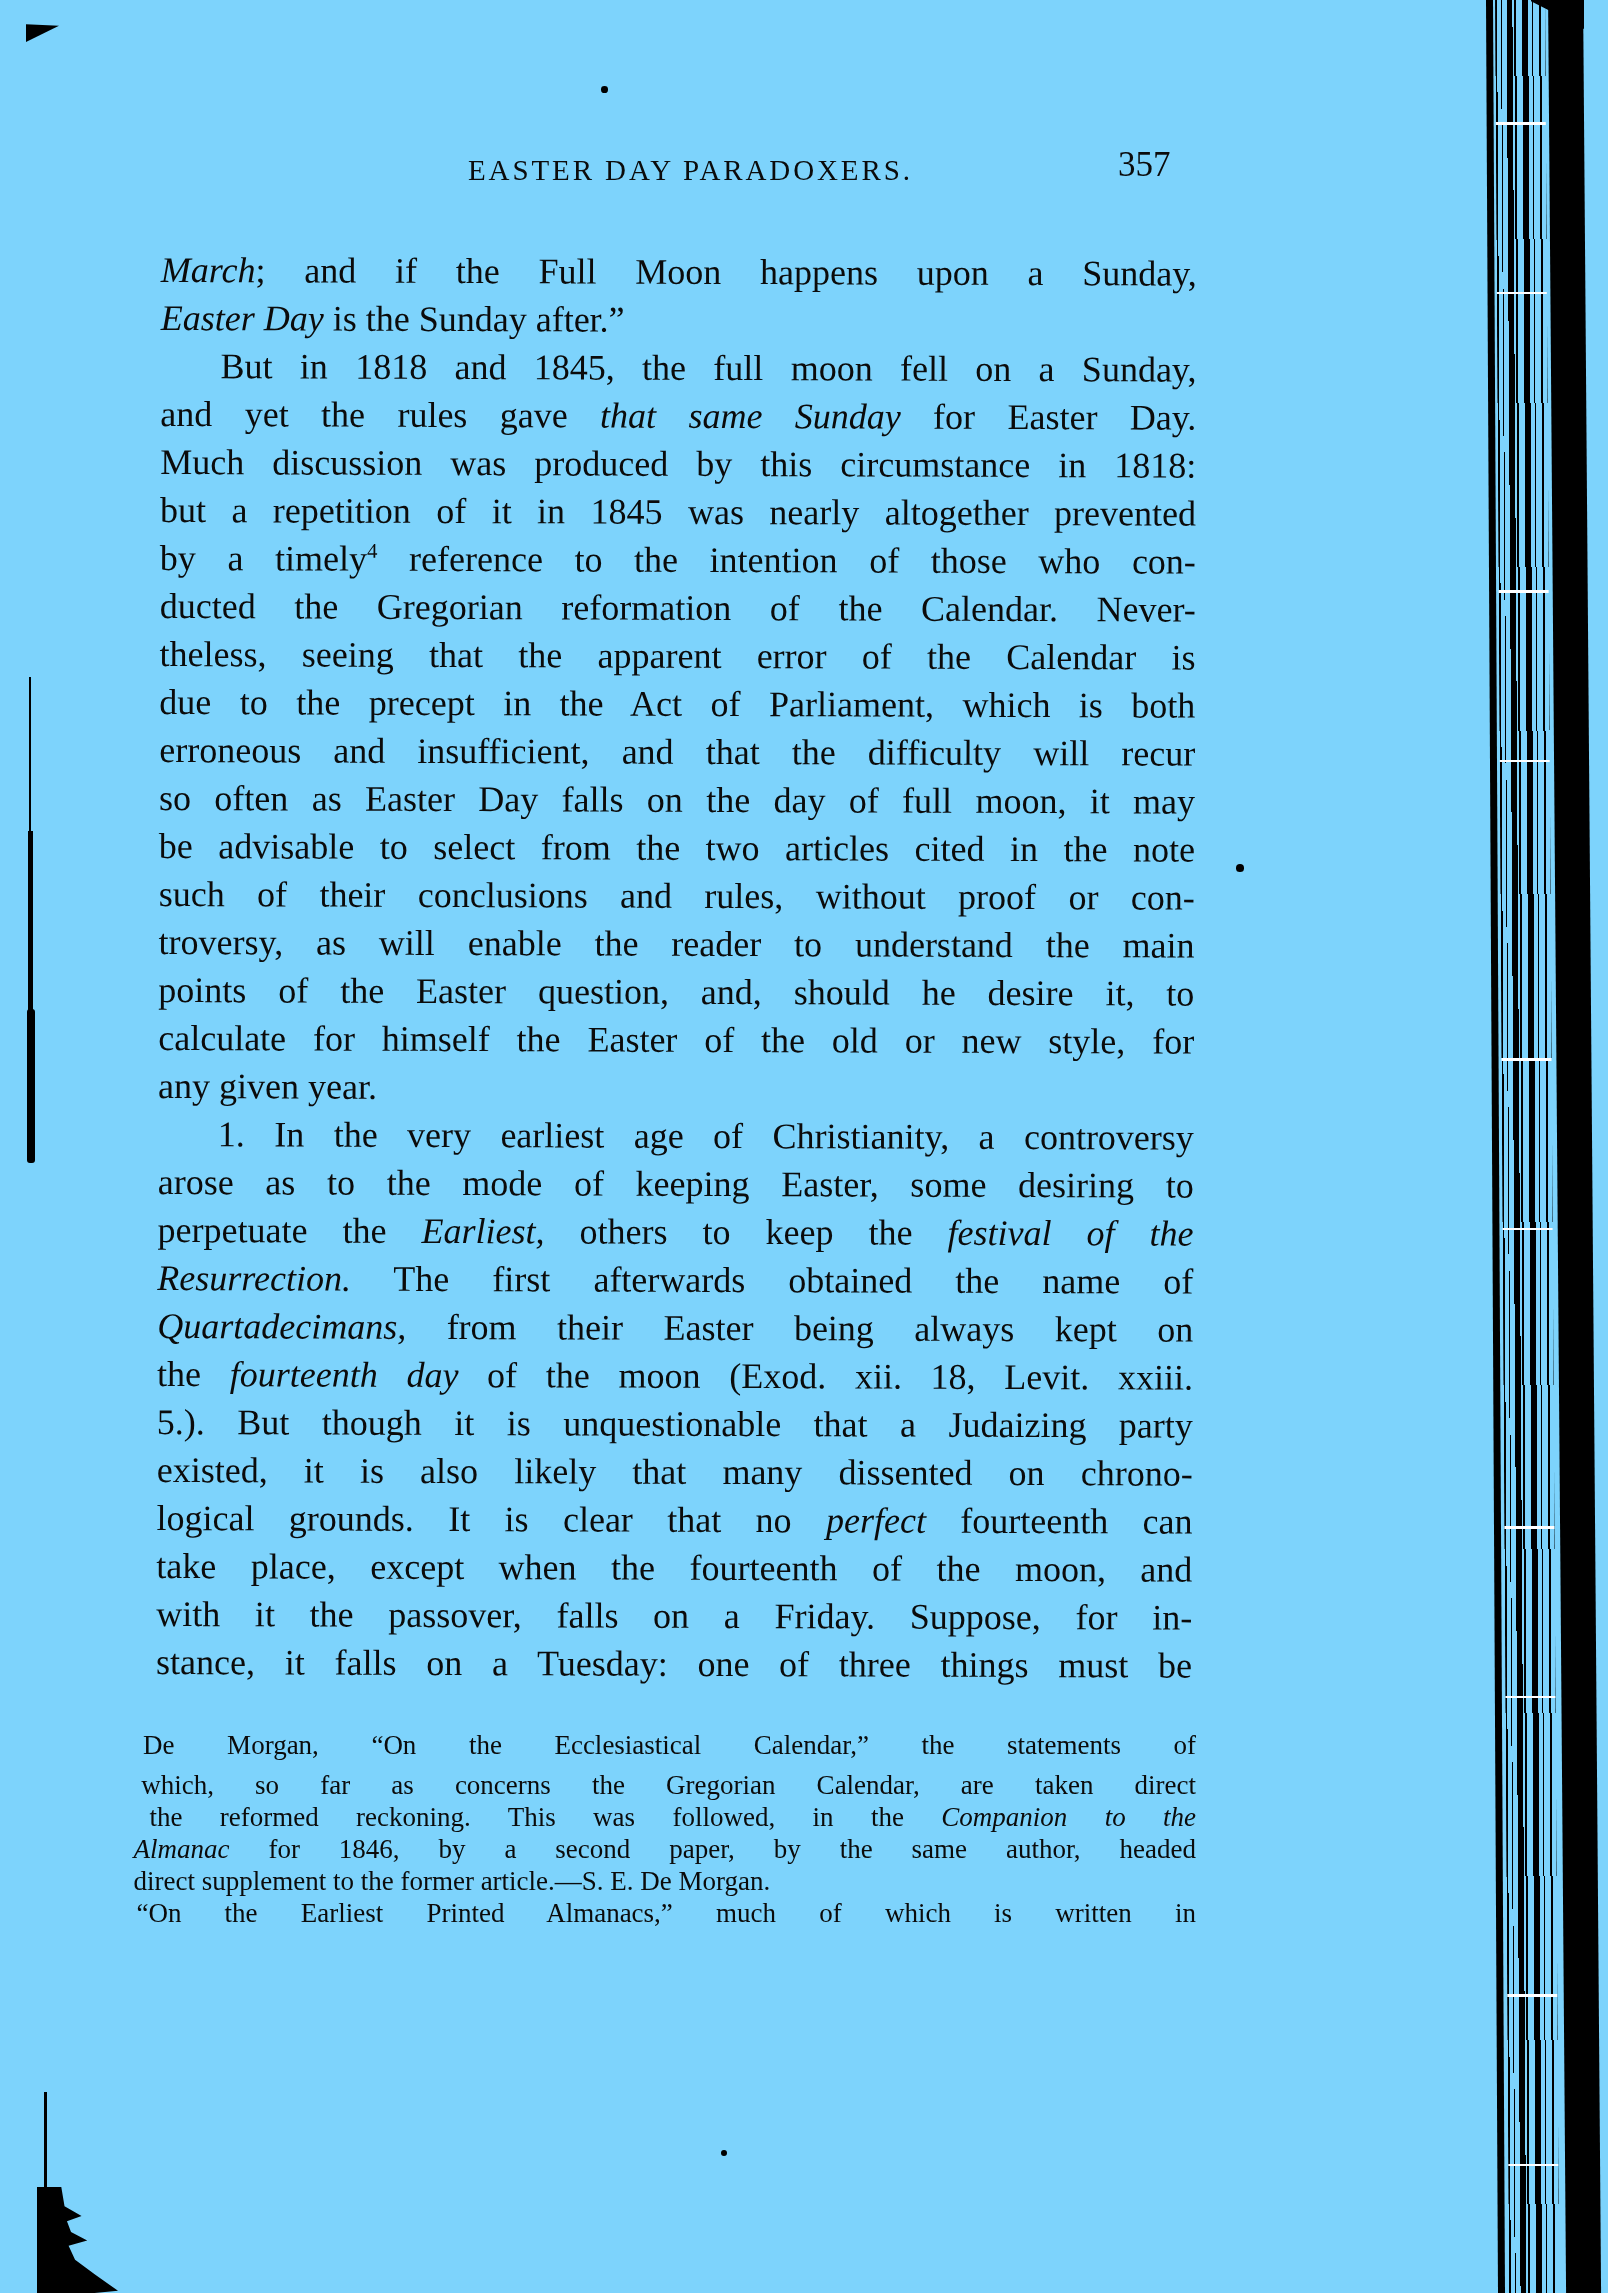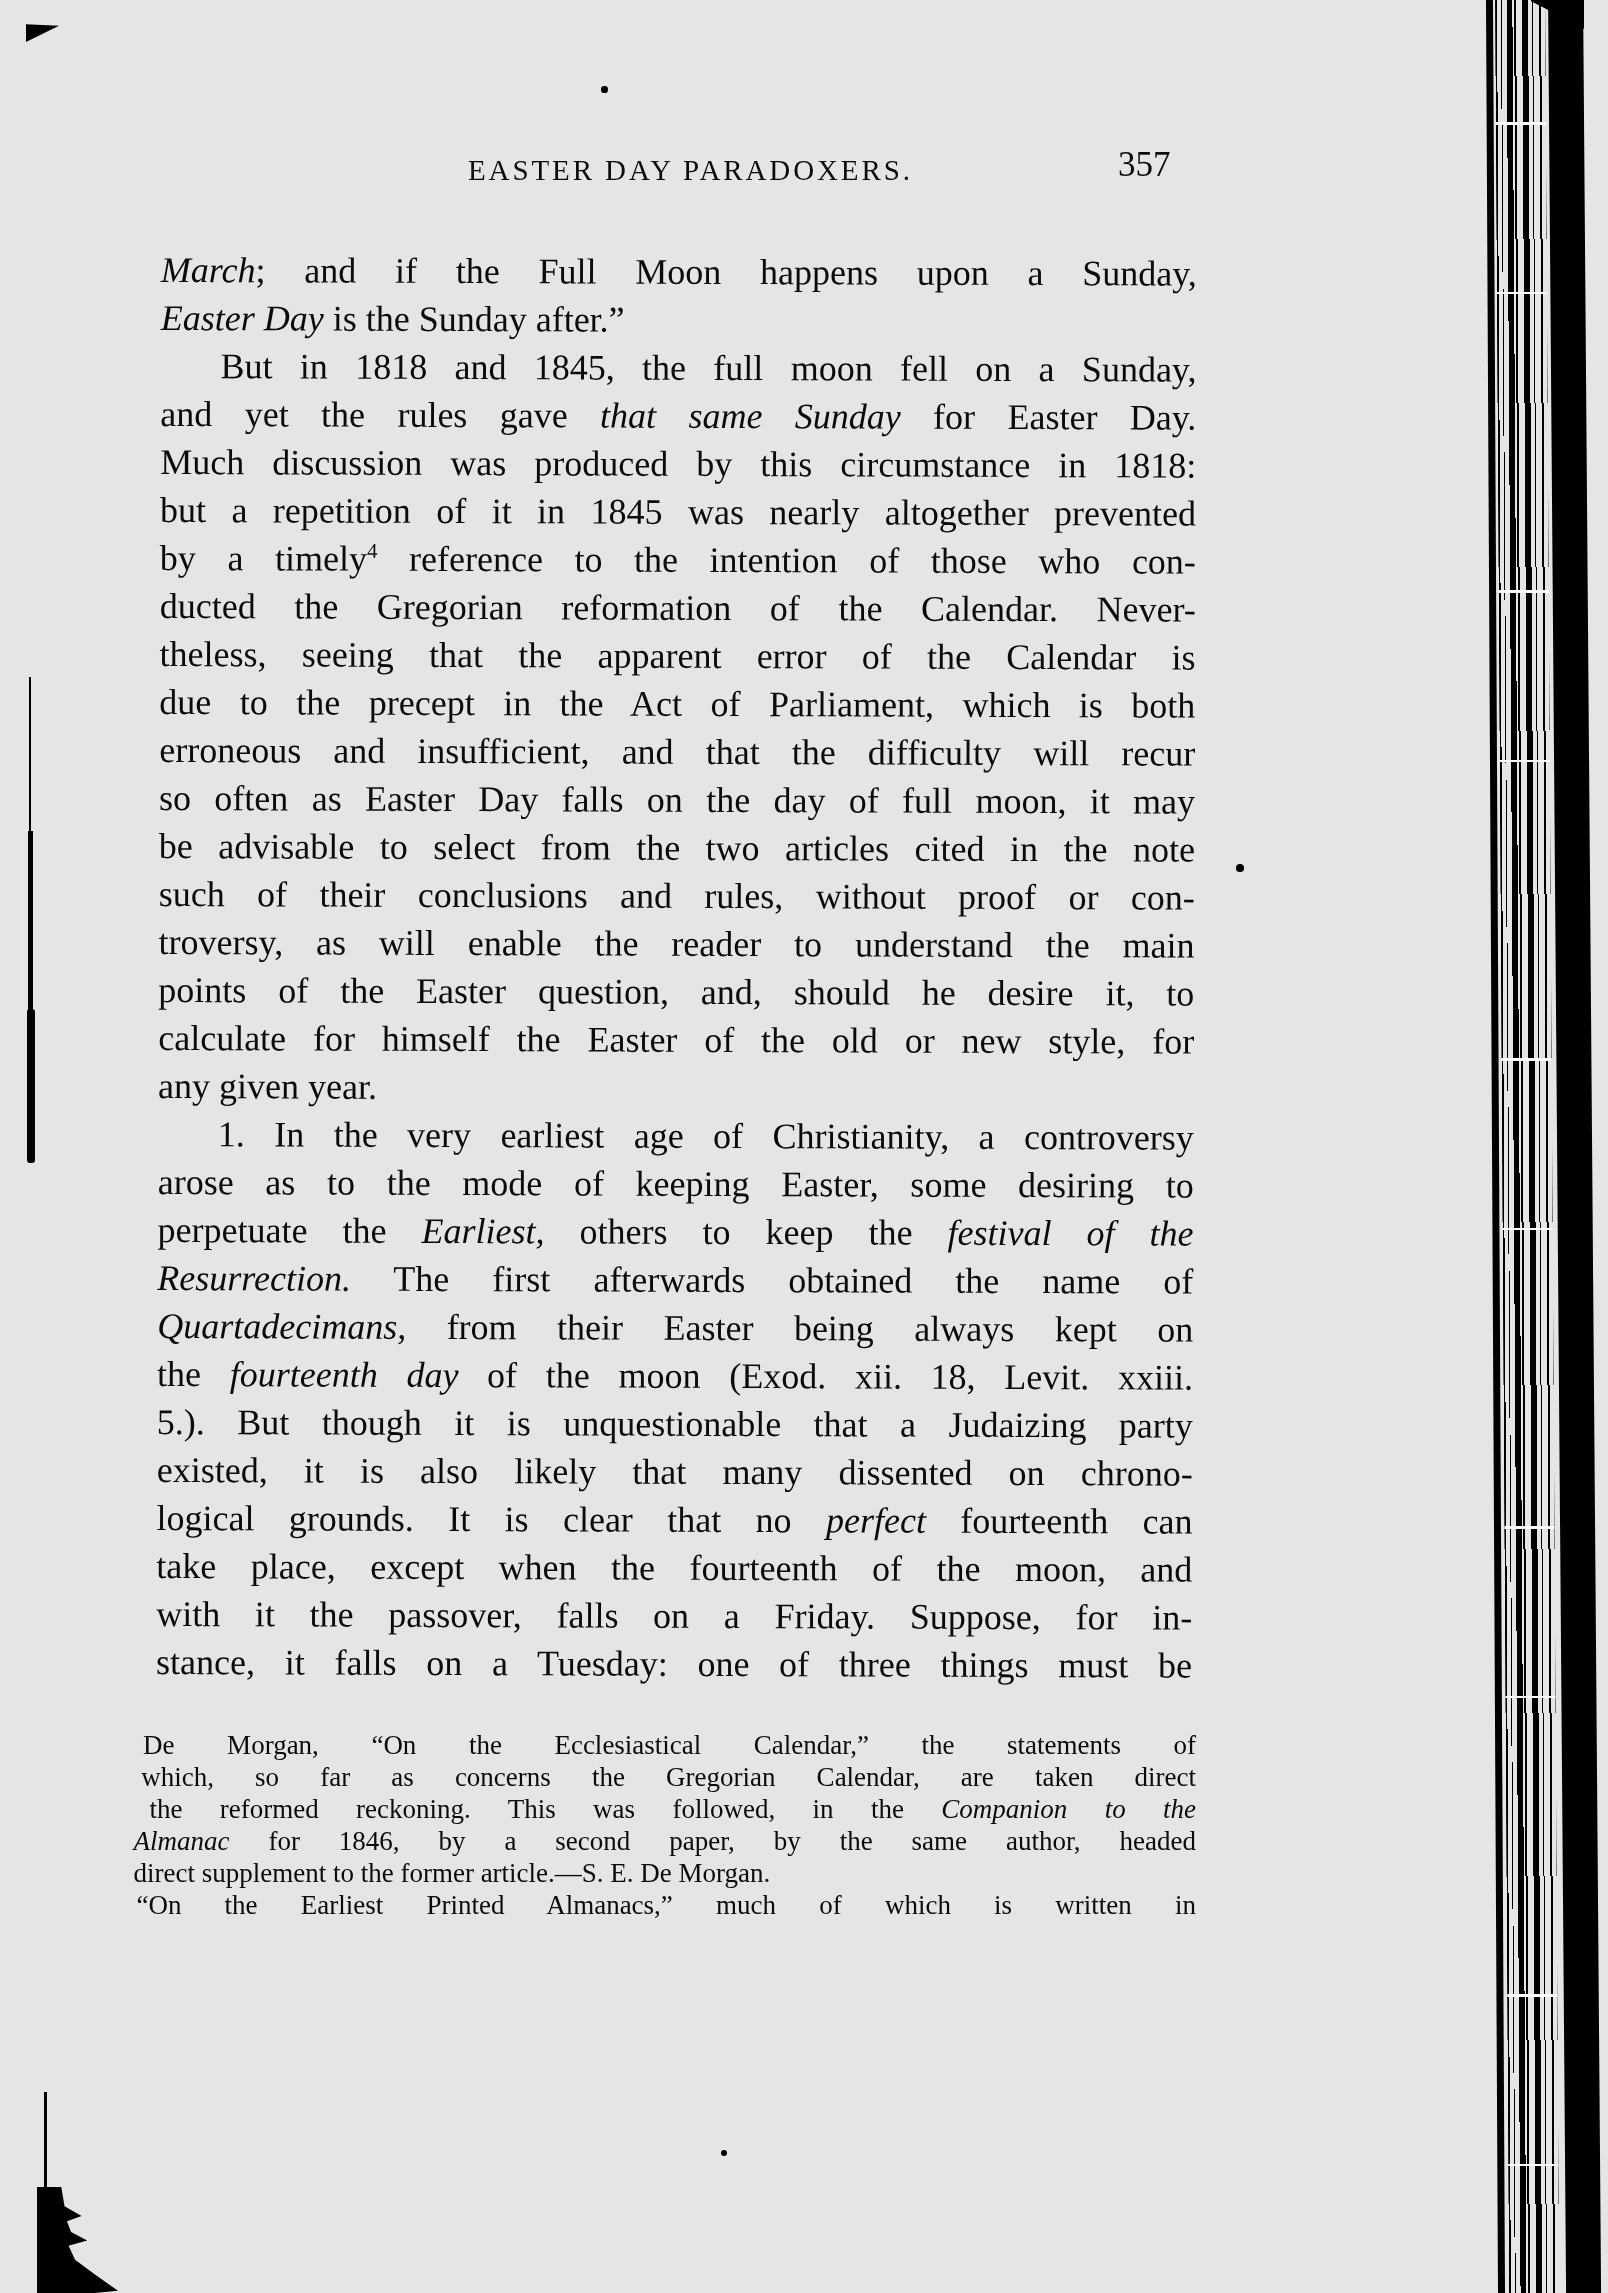--- a/index.html
+++ b/index.html
@@ -90,21 +90,21 @@
     clip-path:polygon(0 0, 100% 0, 100% 100%, 28% 30%, 0 4%);
   }
   .dot { border-radius:50%; }
   .dot-a { left:601px; top:86px;  width:6.7px; height:6.7px; }
   .dot-b { left:1236px; top:864px; width:7.7px; height:7.7px; }
   .dot-c { left:721px; top:2150px; width:5.8px; height:5.8px; }
 </style>
 </head>
 <body>
 
-<div class="page" style="color: rgb(11, 11, 11); background: #e5e5e5;">
+<div class="page" style="color: rgb(11, 11, 11); background: #7dd3fc;">
 
   <div class="header-title">EASTER DAY PARADOXERS.</div>
   <div class="page-number">357</div>
 
   <div class="body-text" id="body-text">
       <div class="tline"><span class="i">March</span><span>; and if the Full Moon happens upon a Sunday,</span></div>
       <div class="tline nojust"><span class="i">Easter Day</span><span> is the Sunday after.”</span></div>
       <div class="tline" style="text-indent: 60px;"><span>But in 1818 and 1845, the full moon fell on a Sunday,</span></div>
       <div class="tline"><span>and yet the rules gave </span><span class="i">that same Sunday</span><span> for Easter Day.</span></div>
       <div class="tline"><span>Much discussion was produced by this circumstance in 1818:</span></div>
@@ -129,21 +129,21 @@
       <div class="tline"><span>the </span><span class="i">fourteenth day</span><span> of the moon (Exod. xii. 18, Levit. xxiii.</span></div>
       <div class="tline"><span>5.).  But though it is unquestionable that a Judaizing party</span></div>
       <div class="tline"><span>existed, it is also likely that many dissented on chrono-</span></div>
       <div class="tline"><span>logical grounds.  It is clear that no </span><span class="i">perfect</span><span> fourteenth can</span></div>
       <div class="tline"><span>take place, except when the fourteenth of the moon, and</span></div>
       <div class="tline"><span>with it the passover, falls on a Friday.  Suppose, for in-</span></div>
       <div class="tline"><span>stance, it falls on a Tuesday: one of three things must be</span></div>
     </div>
   <div class="footnote" id="footnote">
       <div class="tline" style="text-indent: -2.9px;"><span>De Morgan, “On the Ecclesiastical Calendar,” the statements of</span></div>
-      <div class="tline" style="text-indent: -4.8px;"><span>which, so far as concerns the Gregorian Calendar, are taken direct</span></div>
+      <div class="tline" style="text-indent: -4.8px; margin-top: 8px;"><span>which, so far as concerns the Gregorian Calendar, are taken direct</span></div>
       <div class="tline" style="text-indent: -9.6px; margin-left: 13px;"><span>the reformed reckoning.  This was followed, in the </span><span class="i">Companion to the</span></div>
       <div class="tline" style="text-indent: -12.5px;"><span class="i">Almanac</span><span> for 1846, by a second paper, by the same author, headed</span></div>
       <div class="tline nojust" style="text-indent: -12.5px;"><span>direct supplement to the former article.—S. E. De Morgan.</span></div>
       <div class="tline" style="text-indent: -9.6px;"><span>“On the Earliest Printed Almanacs,” much of which is written in</span></div>
     </div>
 
   <div class="art corner-tl"></div>
   <div class="art lml-a"></div>
   <div class="art lml-b"></div>
   <div class="art lml-c"></div>

